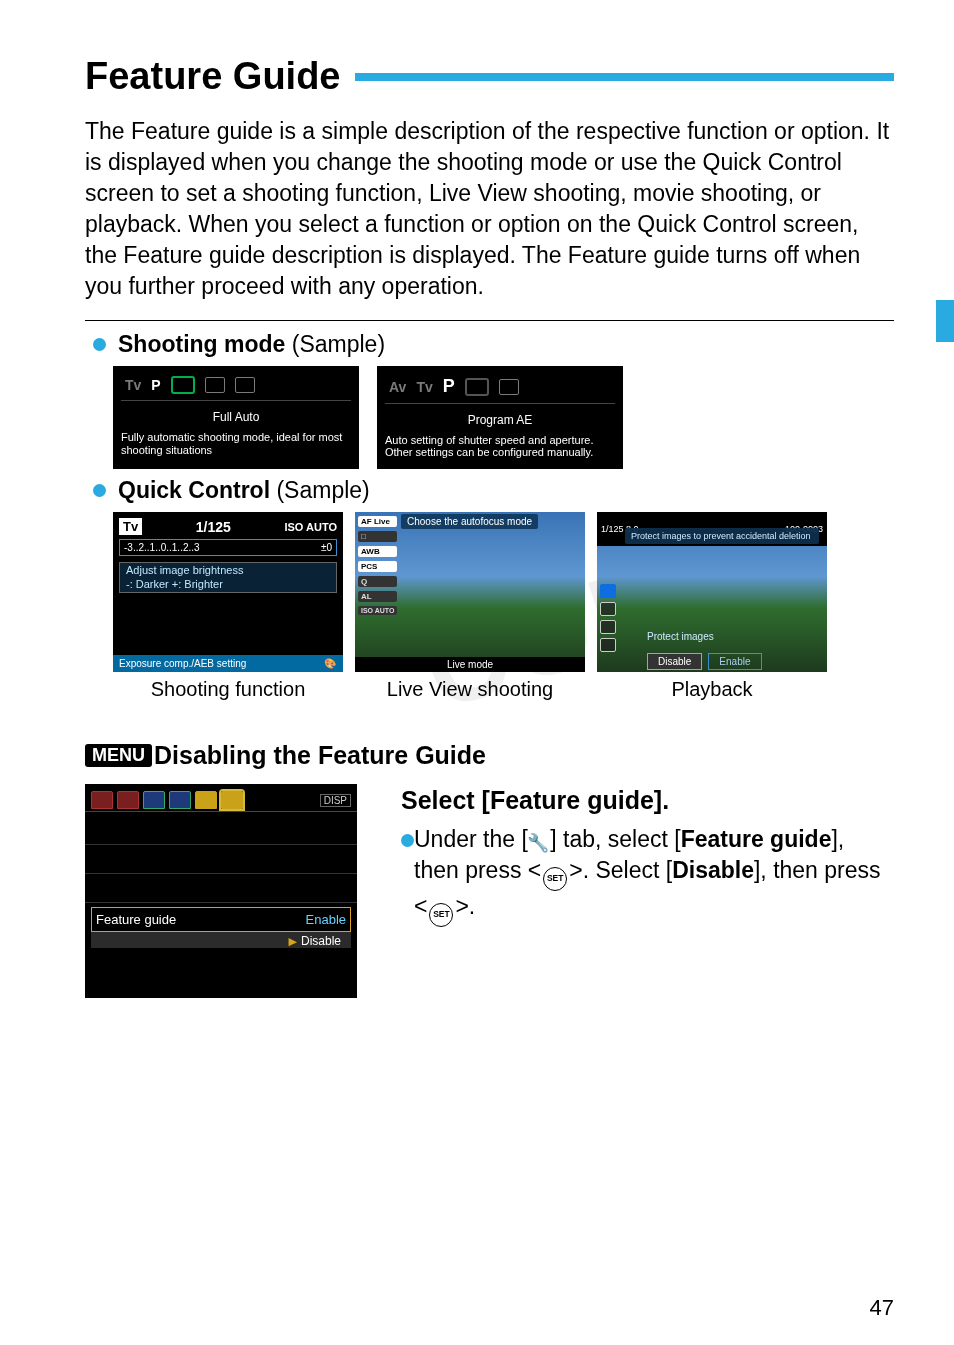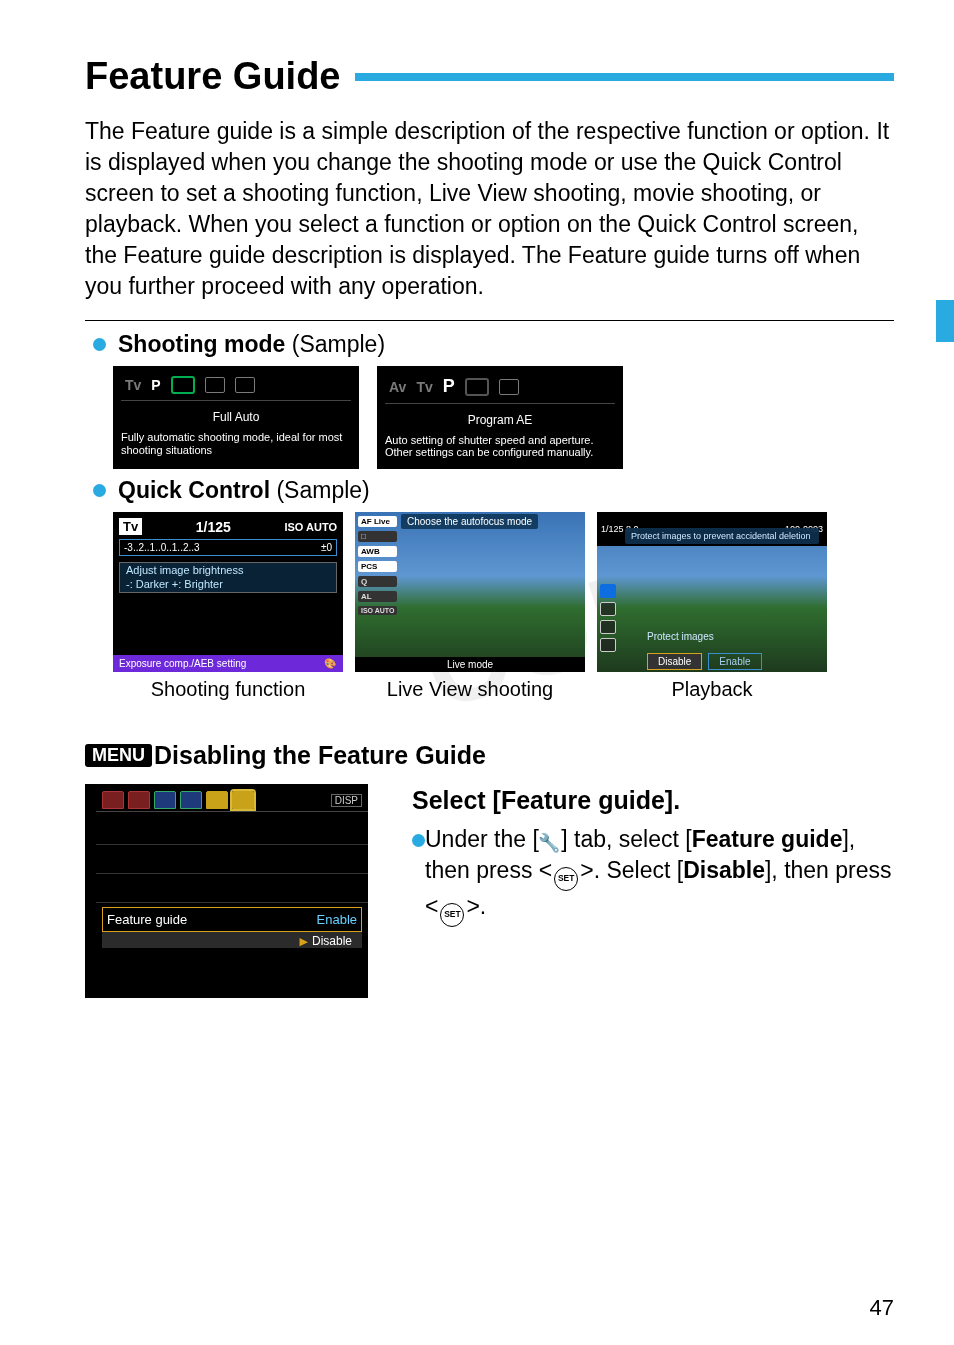--- a/index.html
+++ b/index.html
@@ -156,21 +156,21 @@
     margin: 6px;
     padding: 0 6px;
     border: 1px solid #666;
     background: #0a2235;
     color: #bfe7ff;
     font-size: 11px;
     line-height:1.3;
   }
   .qc1-bottom {
     position:absolute; bottom:0; left:0; right:0;
-    background:#6d28d9;
+    background:#0369a1;
     color:#fff;
     font-size:10px;
     padding:3px 6px;
     display:flex; justify-content:space-between; align-items:center;
   }
   
   .lv-bg {
     position:absolute; inset:0;
     background: linear-gradient(#3a73b5 0%, #5f97d2 40%, #2f6d2f 60%, #1e3a1e 100%);
   }
@@ -246,21 +246,20 @@
   }
   .menu-row {
     display:flex; gap:44px; align-items:flex-start;
     margin-top: 6px;
   }
   .menu-lcd {
     width: 272px; height: 214px;
     background:#000; color:#fff;
     font-size:13px;
     position:relative;
-    padding-left:11px;
   }
   .tab-strip {
     display:flex; gap:4px; padding:5px 6px 0 6px;
     height:28px; box-sizing:border-box;
     border-bottom:1px solid #444;
     align-items:center;
   }
   .tab {
     width:22px; height:18px;
     border:1px solid #555;

